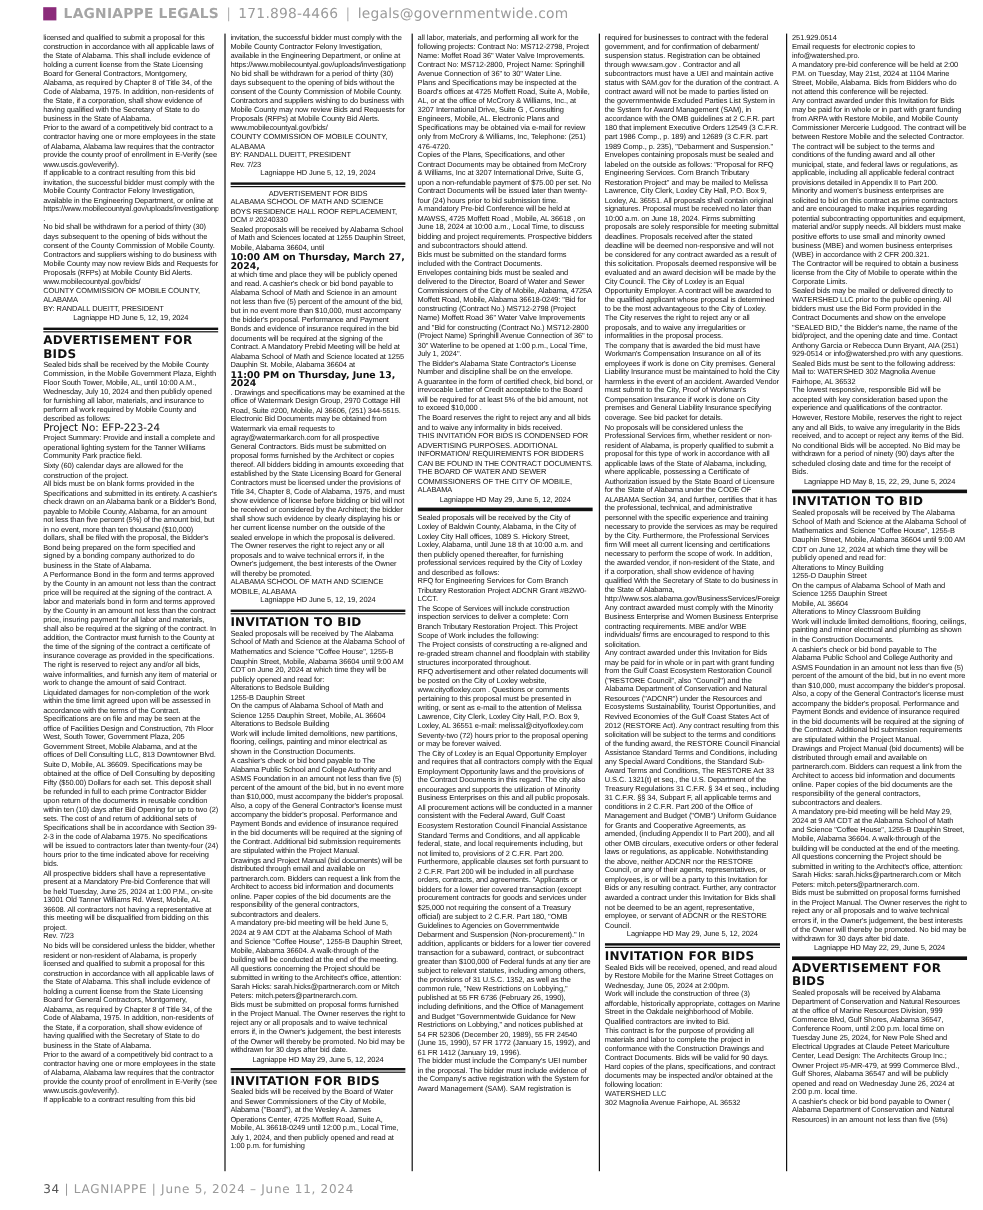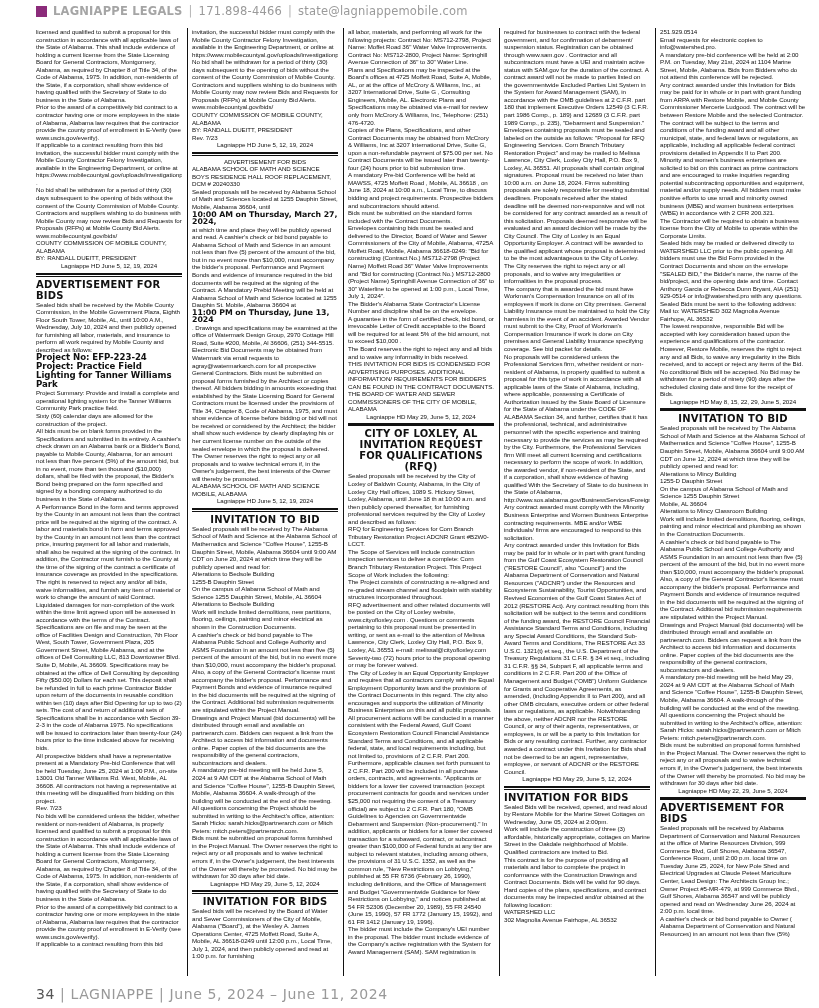--- a/index.html
+++ b/index.html
@@ -9,52 +9,51 @@
   .header .t{font-weight:bold;color:#a5a5a5;}
   .header .sep{margin:0 6px;color:#b5b5b5;}
   .cols{position:absolute;left:36px;top:28px;width:760px;height:950px;}
   .col{position:absolute;top:0;width:146px;height:950px;overflow:hidden;font-size:6.2px;line-height:7.55px;letter-spacing:-0.05px;transform-origin:0 0;}
   .col p{margin:0;text-align:left;}
   .col .c{text-align:center;}
   .rule{position:absolute;top:0;width:1px;height:948px;background:#111;}
   .div{border-top:2px solid #111;border-bottom:1px solid #111;height:1px;margin:3px 0 2px;}
   .div2{border-top:3px solid #111;margin:3px 0 2px;}
   h3{margin:0;font-family:"DejaVu Sans",sans-serif;font-weight:bold;font-size:10px;line-height:11px;letter-spacing:0.2px;}
-  h3.center{text-align:center;}
-  h4{margin:0;font-family:"DejaVu Sans",sans-serif;font-weight:bold;font-size:8.6px;line-height:9px;}
+  h3.center{text-align:left;}
+  h4{margin:0;font-family:"DejaVu Sans",sans-serif;font-weight:normal;font-size:8.6px;line-height:9px;}
   .bigdate{font-family:"DejaVu Sans",sans-serif;font-weight:bold;font-size:7.8px;}
-  .footer{position:absolute;left:36px;top:986px;font-family:"DejaVu Sans",sans-serif;font-size:14px;color:#999;letter-spacing:0.6px;white-space:nowrap;}
+  .footer{position:absolute;left:36px;top:986px;font-family:"DejaVu Sans",sans-serif;font-size:10px;color:#999;letter-spacing:0.6px;white-space:nowrap;}
   .footer b{color:#555;font-weight:normal;}
 </style>
 </head>
 <body>
 
 <div class="header">
   <span class="sq" style="background: rgb(139, 43, 122);"></span>
   <span class="t">LAGNIAPPE LEGALS</span>
   <span class="sep">|</span>
   <span>171.898-4466</span>
   <span class="sep">|</span>
-  <span>state@lagniappemobile.com</span>
+  <span>legals@governmentwide.com</span>
 </div>
 
 <div class="cols">
   <div class="col" id="col0" style="left:0px;">
       <p>licensed and qualified to submit a proposal for this construction in accordance with all applicable laws of the State of Alabama. This shall include evidence of holding a current license from the State Licensing Board for General Contractors, Montgomery, Alabama, as required by Chapter 8 of Title 34, of the Code of Alabama, 1975. In addition, non-residents of the State, if a corporation, shall show evidence of having qualified with the Secretary of State to do business in the State of Alabama.</p>
       <p>Prior to the award of a competitively bid contract to a contractor having one or more employees in the state of Alabama, Alabama law requires that the contractor provide the county proof of enrollment in E-Verify (see www.uscis.gov/everify).</p>
       <p>If applicable to a contract resulting from this bid invitation, the successful bidder must comply with the Mobile County Contractor Felony Investigation, available in the Engineering Department, or online at https://www.mobilecountyal.gov/uploads/investigationpolicy1107.pdf .</p>
       <p>No bid shall be withdrawn for a period of thirty (30) days subsequent to the opening of bids without the consent of the County Commission of Mobile County. Contractors and suppliers wishing to do business with Mobile County may now review Bids and Requests for Proposals (RFPs) at Mobile County Bid Alerts. www.mobilecountyal.gov/bids/</p>
       <p>COUNTY COMMISSION OF MOBILE COUNTY, ALABAMA</p>
       <p>BY: RANDALL DUEITT, PRESIDENT</p>
       <p class="c">Lagniappe HD June 5, 12, 19, 2024</p>
       <div class="div"></div>
       <h3>ADVERTISEMENT FOR BIDS</h3>
       <p>Sealed bids shall be received by the Mobile County Commission, in the Mobile Government Plaza, Eighth Floor South Tower, Mobile, AL, until 10:00 A.M., Wednesday, July 10, 2024 and then publicly opened for furnishing all labor, materials, and insurance to perform all work required by Mobile County and described as follows:</p>
       <h4>Project No: EFP-223-24</h4>
-      <h4>Project: Practice Field Lighting for Tanner Williams Park</h4>
       <p>Project Summary: Provide and install a complete and operational lighting system for the Tanner Williams Community Park practice field.</p>
       <p>Sixty (60) calendar days are allowed for the construction of the project.</p>
       <p>All bids must be on blank forms provided in the Specifications and submitted in its entirety. A cashier's check drawn on an Alabama bank or a Bidder's Bond, payable to Mobile County, Alabama, for an amount not less than five percent (5%) of the amount bid, but in no event, more than ten thousand ($10,000) dollars, shall be filed with the proposal, the Bidder's Bond being prepared on the form specified and signed by a bonding company authorized to do business in the State of Alabama.</p>
       <p>A Performance Bond in the form and terms approved by the County in an amount not less than the contract price will be required at the signing of the contract. A labor and materials bond in form and terms approved by the County in an amount not less than the contract price, insuring payment for all labor and materials, shall also be required at the signing of the contract. In addition, the Contractor must furnish to the County at the time of the signing of the contract a certificate of insurance coverage as provided in the specifications.</p>
       <p>The right is reserved to reject any and/or all bids, waive informalities, and furnish any item of material or work to change the amount of said Contract.</p>
       <p>Liquidated damages for non-completion of the work within the time limit agreed upon will be assessed in accordance with the terms of the Contract.</p>
       <p>Specifications are on file and may be seen at the office of Facilities Design and Construction, 7th Floor West, South Tower, Government Plaza, 205 Government Street, Mobile Alabama, and at the offices of Dell Consulting LLC, 813 Downtowner Blvd. Suite D, Mobile, AL 36609. Specifications may be obtained at the office of Dell Consulting by depositing Fifty ($50.00) Dollars for each set. This deposit shall be refunded in full to each prime Contractor Bidder upon return of the documents in reusable condition within ten (10) days after Bid Opening for up to two (2) sets. The cost of and return of additional sets of Specifications shall be in accordance with Section 39-2-3 in the code of Alabama 1975. No specifications will be issued to contractors later than twenty-four (24) hours prior to the time indicated above for receiving bids.</p>
       <p>All prospective bidders shall have a representative present at a Mandatory Pre-bid Conference that will be held Tuesday, June 25, 2024 at 1:00 P.M., on-site 13001 Old Tanner Williams Rd. West, Mobile, AL 36608. All contractors not having a representative at this meeting will be disqualified from bidding on this project.</p>
       <p>Rev. 7/23</p>
       <p>No bids will be considered unless the bidder, whether resident or non-resident of Alabama, is properly licensed and qualified to submit a proposal for this construction in accordance with all applicable laws of the State of Alabama. This shall include evidence of holding a current license from the State Licensing Board for General Contractors, Montgomery, Alabama, as required by Chapter 8 of Title 34, of the Code of Alabama, 1975. In addition, non-residents of the State, if a corporation, shall show evidence of having qualified with the Secretary of State to do business in the State of Alabama.</p>
@@ -106,21 +105,20 @@
       <p>A mandatory Pre-bid Conference will be held at MAWSS, 4725 Moffett Road , Mobile, AL 36618 , on June 18, 2024 at 10:00 a.m., Local Time, to discuss bidding and project requirements. Prospective bidders and subcontractors should attend.</p>
       <p>Bids must be submitted on the standard forms included with the Contract Documents.</p>
       <p>Envelopes containing bids must be sealed and delivered to the Director, Board of Water and Sewer Commissioners of the City of Mobile, Alabama, 4725A Moffett Road, Mobile, Alabama 36618-0249: "Bid for constructing (Contract No.) MS712-2798 (Project Name) Moffett Road 36" Water Valve Improvements and "Bid for constructing (Contract No.) MS712-2800 (Project Name) Springhill Avenue Connection of 36" to 30" Waterline to be opened at 1:00 p.m., Local Time, July 1, 2024".</p>
       <p>The Bidder's Alabama State Contractor's License Number and discipline shall be on the envelope.</p>
       <p>A guarantee in the form of certified check, bid bond, or irrevocable Letter of Credit acceptable to the Board will be required for at least 5% of the bid amount, not to exceed $10,000 .</p>
       <p>The Board reserves the right to reject any and all bids and to waive any informality in bids received.</p>
       <p>THIS INVITATION FOR BIDS IS CONDENSED FOR ADVERTISING PURPOSES. ADDITIONAL INFORMATION/ REQUIREMENTS FOR BIDDERS CAN BE FOUND IN THE CONTRACT DOCUMENTS.</p>
       <p>THE BOARD OF WATER AND SEWER COMMISSIONERS OF THE CITY OF MOBILE, ALABAMA</p>
       <p class="c">Lagniappe HD May 29, June 5, 12, 2024</p>
       <div class="div2"></div>
-      <h3 class="center">CITY OF LOXLEY, AL INVITATION REQUEST FOR QUALIFICATIONS (RFQ)</h3>
       <p>Sealed proposals will be received by the City of Loxley of Baldwin County, Alabama, in the City of Loxley City Hall offices, 1089 S. Hickory Street, Loxley, Alabama, until June 18 th at 10:00 a.m. and then publicly opened thereafter, for furnishing professional services required by the City of Loxley and described as follows:</p>
       <p>RFQ for Engineering Services for Corn Branch Tributary Restoration Project ADCNR Grant #B2W0-LCCT.</p>
       <p>The Scope of Services will include construction inspection services to deliver a complete: Corn Branch Tributary Restoration Project. This Project Scope of Work includes the following:</p>
       <p>The Project consists of constructing a re-aligned and re-graded stream channel and floodplain with stability structures incorporated throughout.</p>
       <p>RFQ advertisement and other related documents will be posted on the City of Loxley website, www.cityofloxley.com . Questions or comments pertaining to this proposal must be presented in writing, or sent as e-mail to the attention of Melissa Lawrence, City Clerk, Loxley City Hall, P.O. Box 9, Loxley, AL 36551 e-mail: melissal@cityofloxley.com Seventy-two (72) hours prior to the proposal opening or may be forever waived.</p>
       <p>The City of Loxley is an Equal Opportunity Employer and requires that all contractors comply with the Equal Employment Opportunity laws and the provisions of the Contract Documents in this regard. The city also encourages and supports the utilization of Minority Business Enterprises on this and all public proposals.</p>
       <p>All procurement actions will be conducted in a manner consistent with the Federal Award, Gulf Coast Ecosystem Restoration Council Financial Assistance Standard Terms and Conditions, and all applicable federal, state, and local requirements including, but not limited to, provisions of 2 C.F.R. Part 200. Furthermore, applicable clauses set forth pursuant to 2 C.F.R. Part 200 will be included in all purchase orders, contracts, and agreements. "Applicants or bidders for a lower tier covered transaction (except procurement contracts for goods and services under $25,000 not requiring the consent of a Treasury official) are subject to 2 C.F.R. Part 180, "OMB Guidelines to Agencies on Governmentwide Debarment and Suspension (Non-procurement)." In addition, applicants or bidders for a lower tier covered transaction for a subaward, contract, or subcontract greater than $100,000 of Federal funds at any tier are subject to relevant statutes, including among others, the provisions of 31 U.S.C. 1352, as well as the common rule, "New Restrictions on Lobbying," published at 55 FR 6736 (February 26, 1990), including definitions, and the Office of Management and Budget "Governmentwide Guidance for New Restrictions on Lobbying," and notices published at 54 FR 52306 (December 20, 1989), 55 FR 24540 (June 15, 1990), 57 FR 1772 (January 15, 1992), and 61 FR 1412 (January 19, 1996).</p>
       <p>The bidder must include the Company's UEI number in the proposal. The bidder must include evidence of the Company's active registration with the System for Award Management (SAM). SAM registration is</p>
     </div>
   <div class="rule" style="left:463px;"></div>

